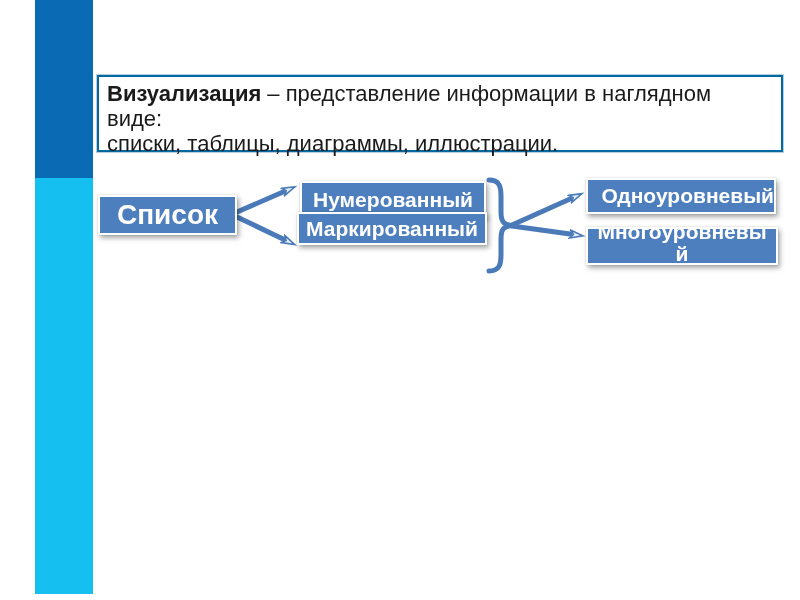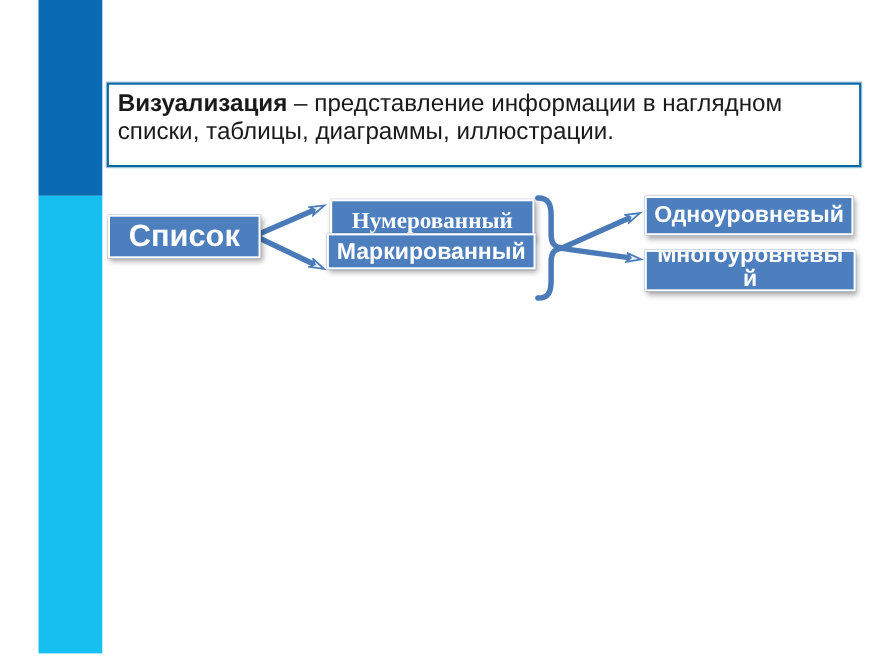--- a/index.html
+++ b/index.html
@@ -28,40 +28,41 @@
   
   .node{
     position:absolute;box-sizing:border-box;background:#4d7ebd;
     border:2px solid #ffffff;
     box-shadow:2px 3px 5px rgba(0,0,0,0.35),0 0 1px rgba(0,0,0,0.25);
     color:#ffffff;font-weight:bold;text-align:center;
     display:flex;align-items:center;justify-content:center;
     font-size:21px;line-height:22px;overflow:hidden;
   }
   .node-spisok {left:98px; top:195px;width:139px;height:40px;font-size:28px;}
-  .node-numer  {left:300px;top:181px;width:186px;height:37px;font-family:Liberation Serif, serif;}
+  .node-numer  {left:300px;top:181px;width:186px;height:37px;}
   .node-markir {left:297px;top:212px;width:190px;height:33px;}
-  .node-odno   {left:586px;top:178px;width:190px;height:36px;}
+  .node-odno   {left:586px;top:178px;width:190px;height:36px;justify-content:flex-end;}
   .node-mnogo  {left:586px;top:227px;width:192px;height:38px;align-items:center;}
   .node-mnogo .wrapblock{margin-top:-7px;}
   .node-mnogo .wrapline{display:block;}
   
   .connectors{position:absolute;left:0;top:0;width:800px;height:600px;pointer-events:none;}
 </style>
 </head>
 <body>
 
 <div class="slide">
 
   <div class="stripe-dark"></div>
   <div class="stripe-cyan"></div>
 
 
   <div class="defbox">
     <div class="defline"><span class="term">Визуализация</span><span> – представление информации в наглядном</span></div>
+    <div class="defline">виде:</div>
     <div class="defline">списки, таблицы, диаграммы, иллюстрации.</div>
   </div>
 
   <svg class="connectors" viewBox="0 0 800 600" xmlns="http://www.w3.org/2000/svg">
     <defs>
       <marker id="ah" markerWidth="18" markerHeight="14" refX="1" refY="5" orient="auto" markerUnits="userSpaceOnUse">
         <path d="M1,1 L14,5 L1,9 L4.5,5 Z" fill="#e8f0f8" stroke="#4a7ab8" stroke-width="1.6"></path>
       </marker>
     </defs>
     <g stroke="#4a7ab8" stroke-width="5" fill="none" stroke-linecap="round">

